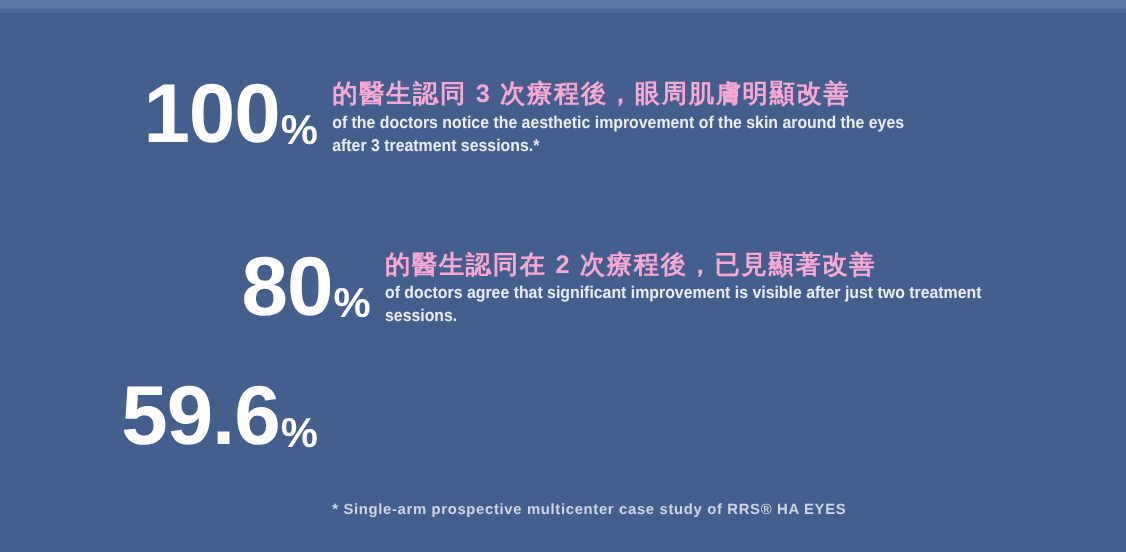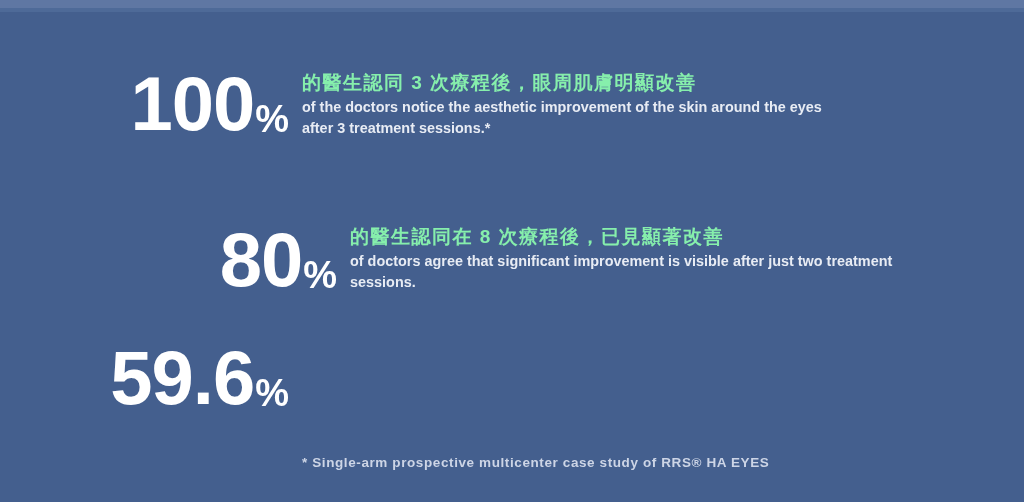--- a/index.html
+++ b/index.html
@@ -82,22 +82,22 @@
     left: 1px;
   }
 
   
   .copy {
     flex: 1 1 auto;
     padding-left: 14px;
     padding-top: 8px;
   }
   .copy .zh {
-    color: #86efac;
-    font-size: 19px;
+    color: #f9a8d4;
+    font-size: 23px;
     font-weight: 700;
     letter-spacing: 1.5px;
     line-height: 1.18;
     white-space: nowrap;
   }
   .copy .en {
     color: #e8ecf4;
     font-size: 15.5px;
     font-weight: 700;
     line-height: 1.32;
@@ -144,21 +144,21 @@
         <div class="zh">的醫生認同 3 次療程後，眼周肌膚明顯改善</div>
         <div class="en">of the doctors notice the aesthetic improvement of the skin around the eyes after 3 treatment sessions.*</div>
       </div>
     </div>
 
     <div class="stat-row row-2">
       <div class="figure">
         <span class="value">80</span><span class="pct">%</span>
       </div>
       <div class="copy">
-        <div class="zh">的醫生認同在 8 次療程後，已見顯著改善</div>
+        <div class="zh">的醫生認同在 2 次療程後，已見顯著改善</div>
         <div class="en">of doctors agree that significant improvement is visible after just two treatment sessions.</div>
       </div>
     </div>
 
     <div class="stat-row row-3">
       <div class="figure">
         <span class="value">59.6</span><span class="pct">%</span>
       </div>
     </div>
 

